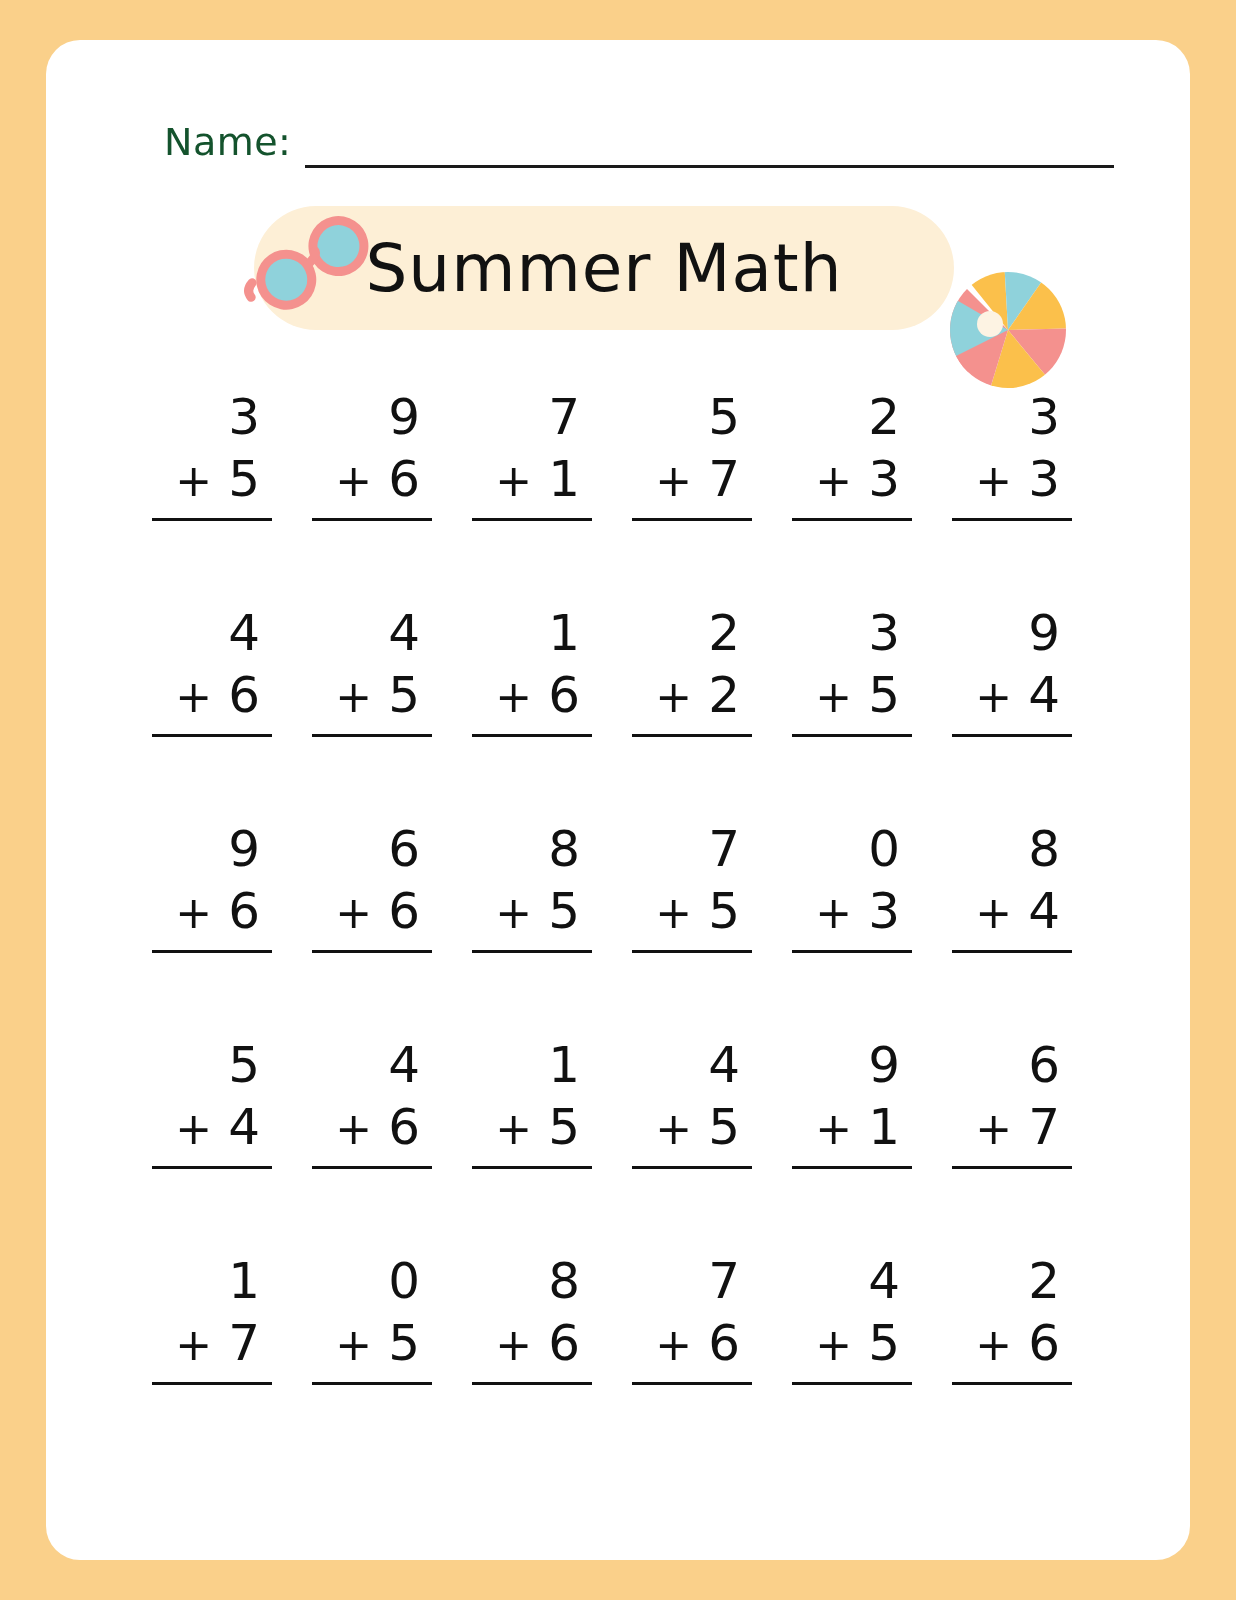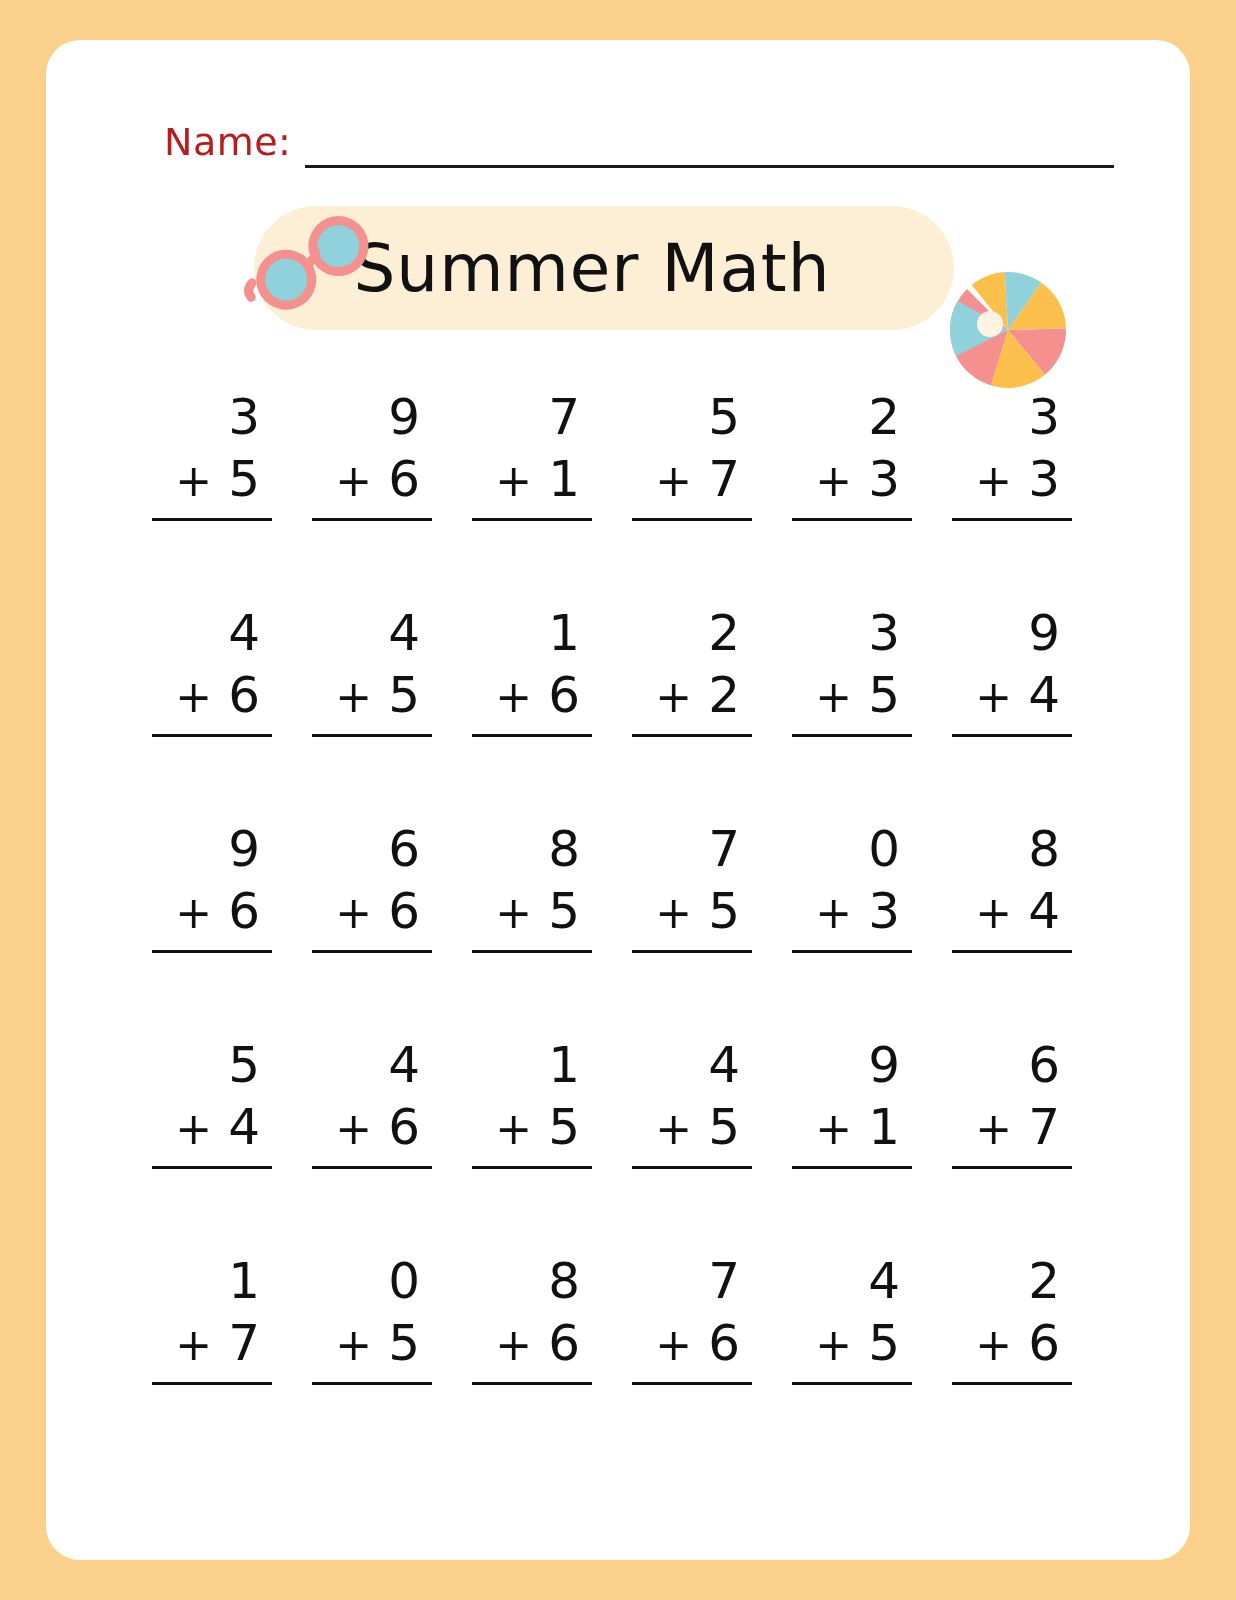--- a/index.html
+++ b/index.html
@@ -30,21 +30,21 @@
     left: 118px;
     top: 58px;
     width: 950px;
     height: 70px;
     display: flex;
     align-items: flex-end;
   }
   .name-label {
     font-family: "DejaVu Sans", sans-serif;
     font-size: 38px;
-    color: #b91c1c;
+    color: #14532d;
     letter-spacing: 0.5px;
     padding-bottom: 4px;
     white-space: nowrap;
   }
   .name-line {
     flex: 1;
     border-bottom: 3px solid #1a1a1a;
     margin-left: 14px;
     height: 44px;
   }
@@ -54,21 +54,21 @@
     position: absolute;
     left: 208px;
     top: 166px;
     width: 700px;
     height: 124px;
     background: #FDEFD6;
     border-radius: 62px;
   }
   .title-text {
     position: absolute;
-    left: 196px;
+    left: 208px;
     top: 166px;
     width: 700px;
     height: 124px;
     display: flex;
     align-items: center;
     justify-content: center;
     font-family: "DejaVu Sans", sans-serif;
     font-size: 66px;
     color: #111111;
     letter-spacing: 1px;

